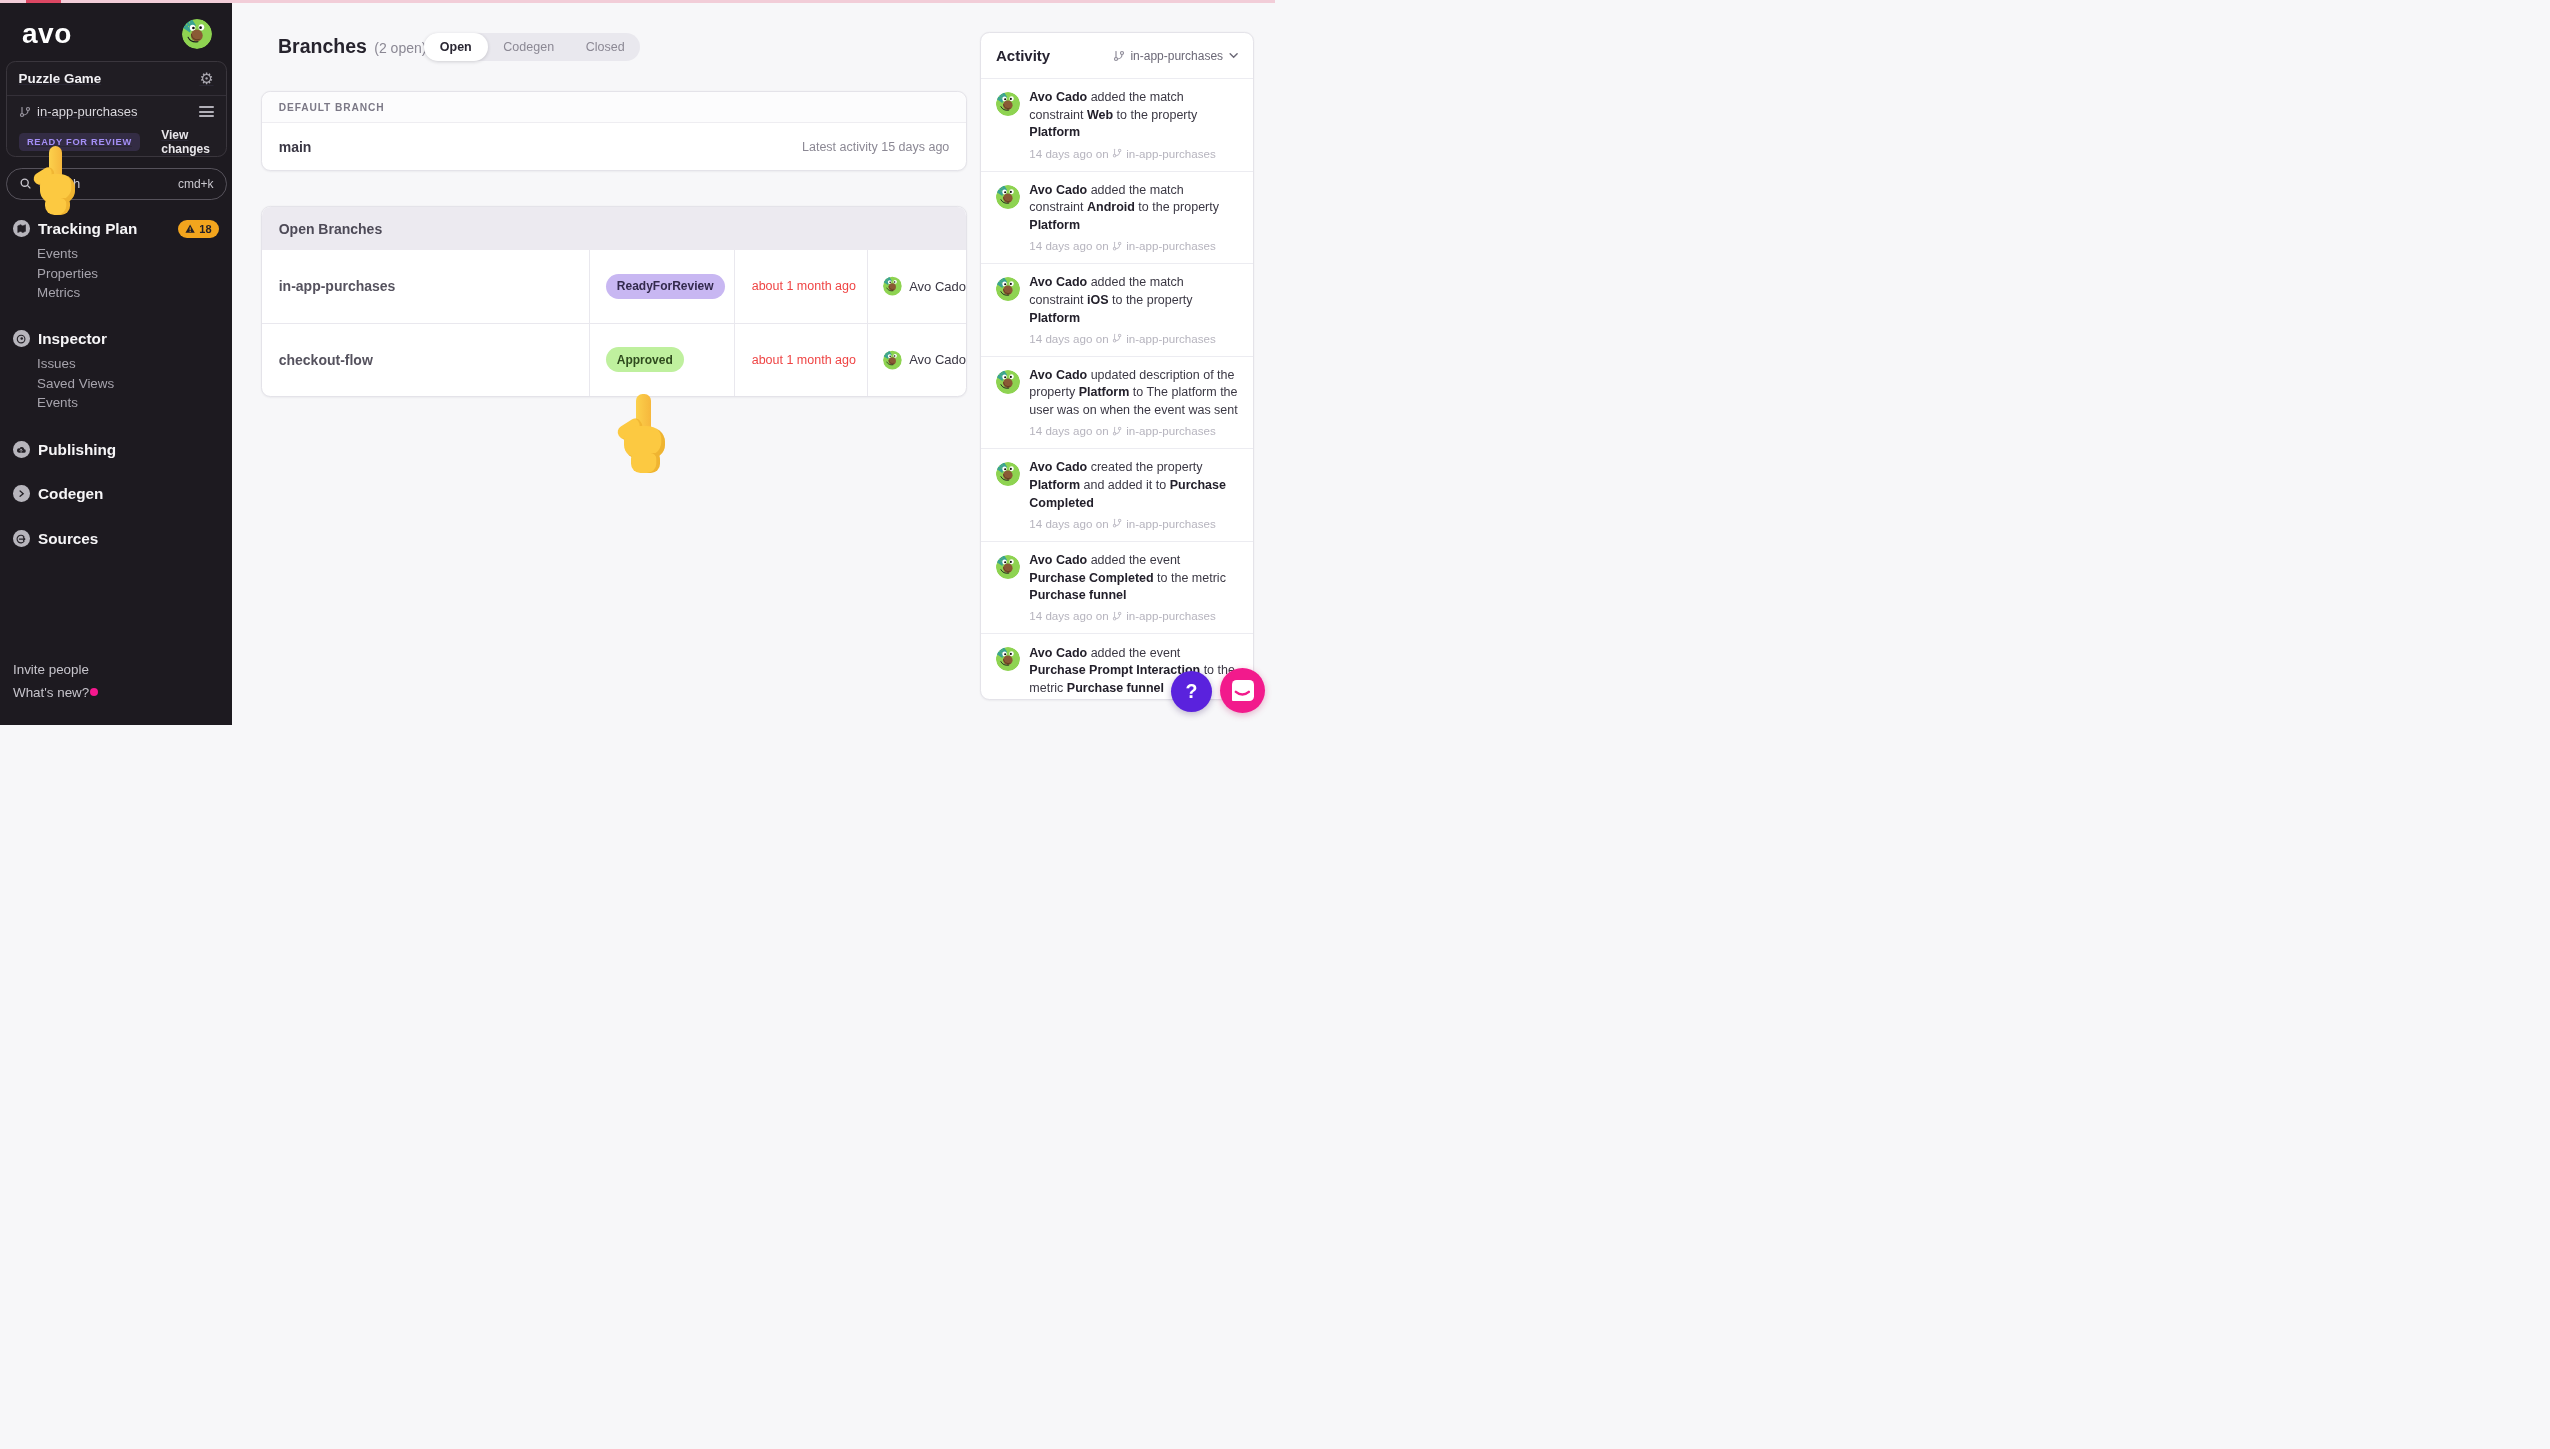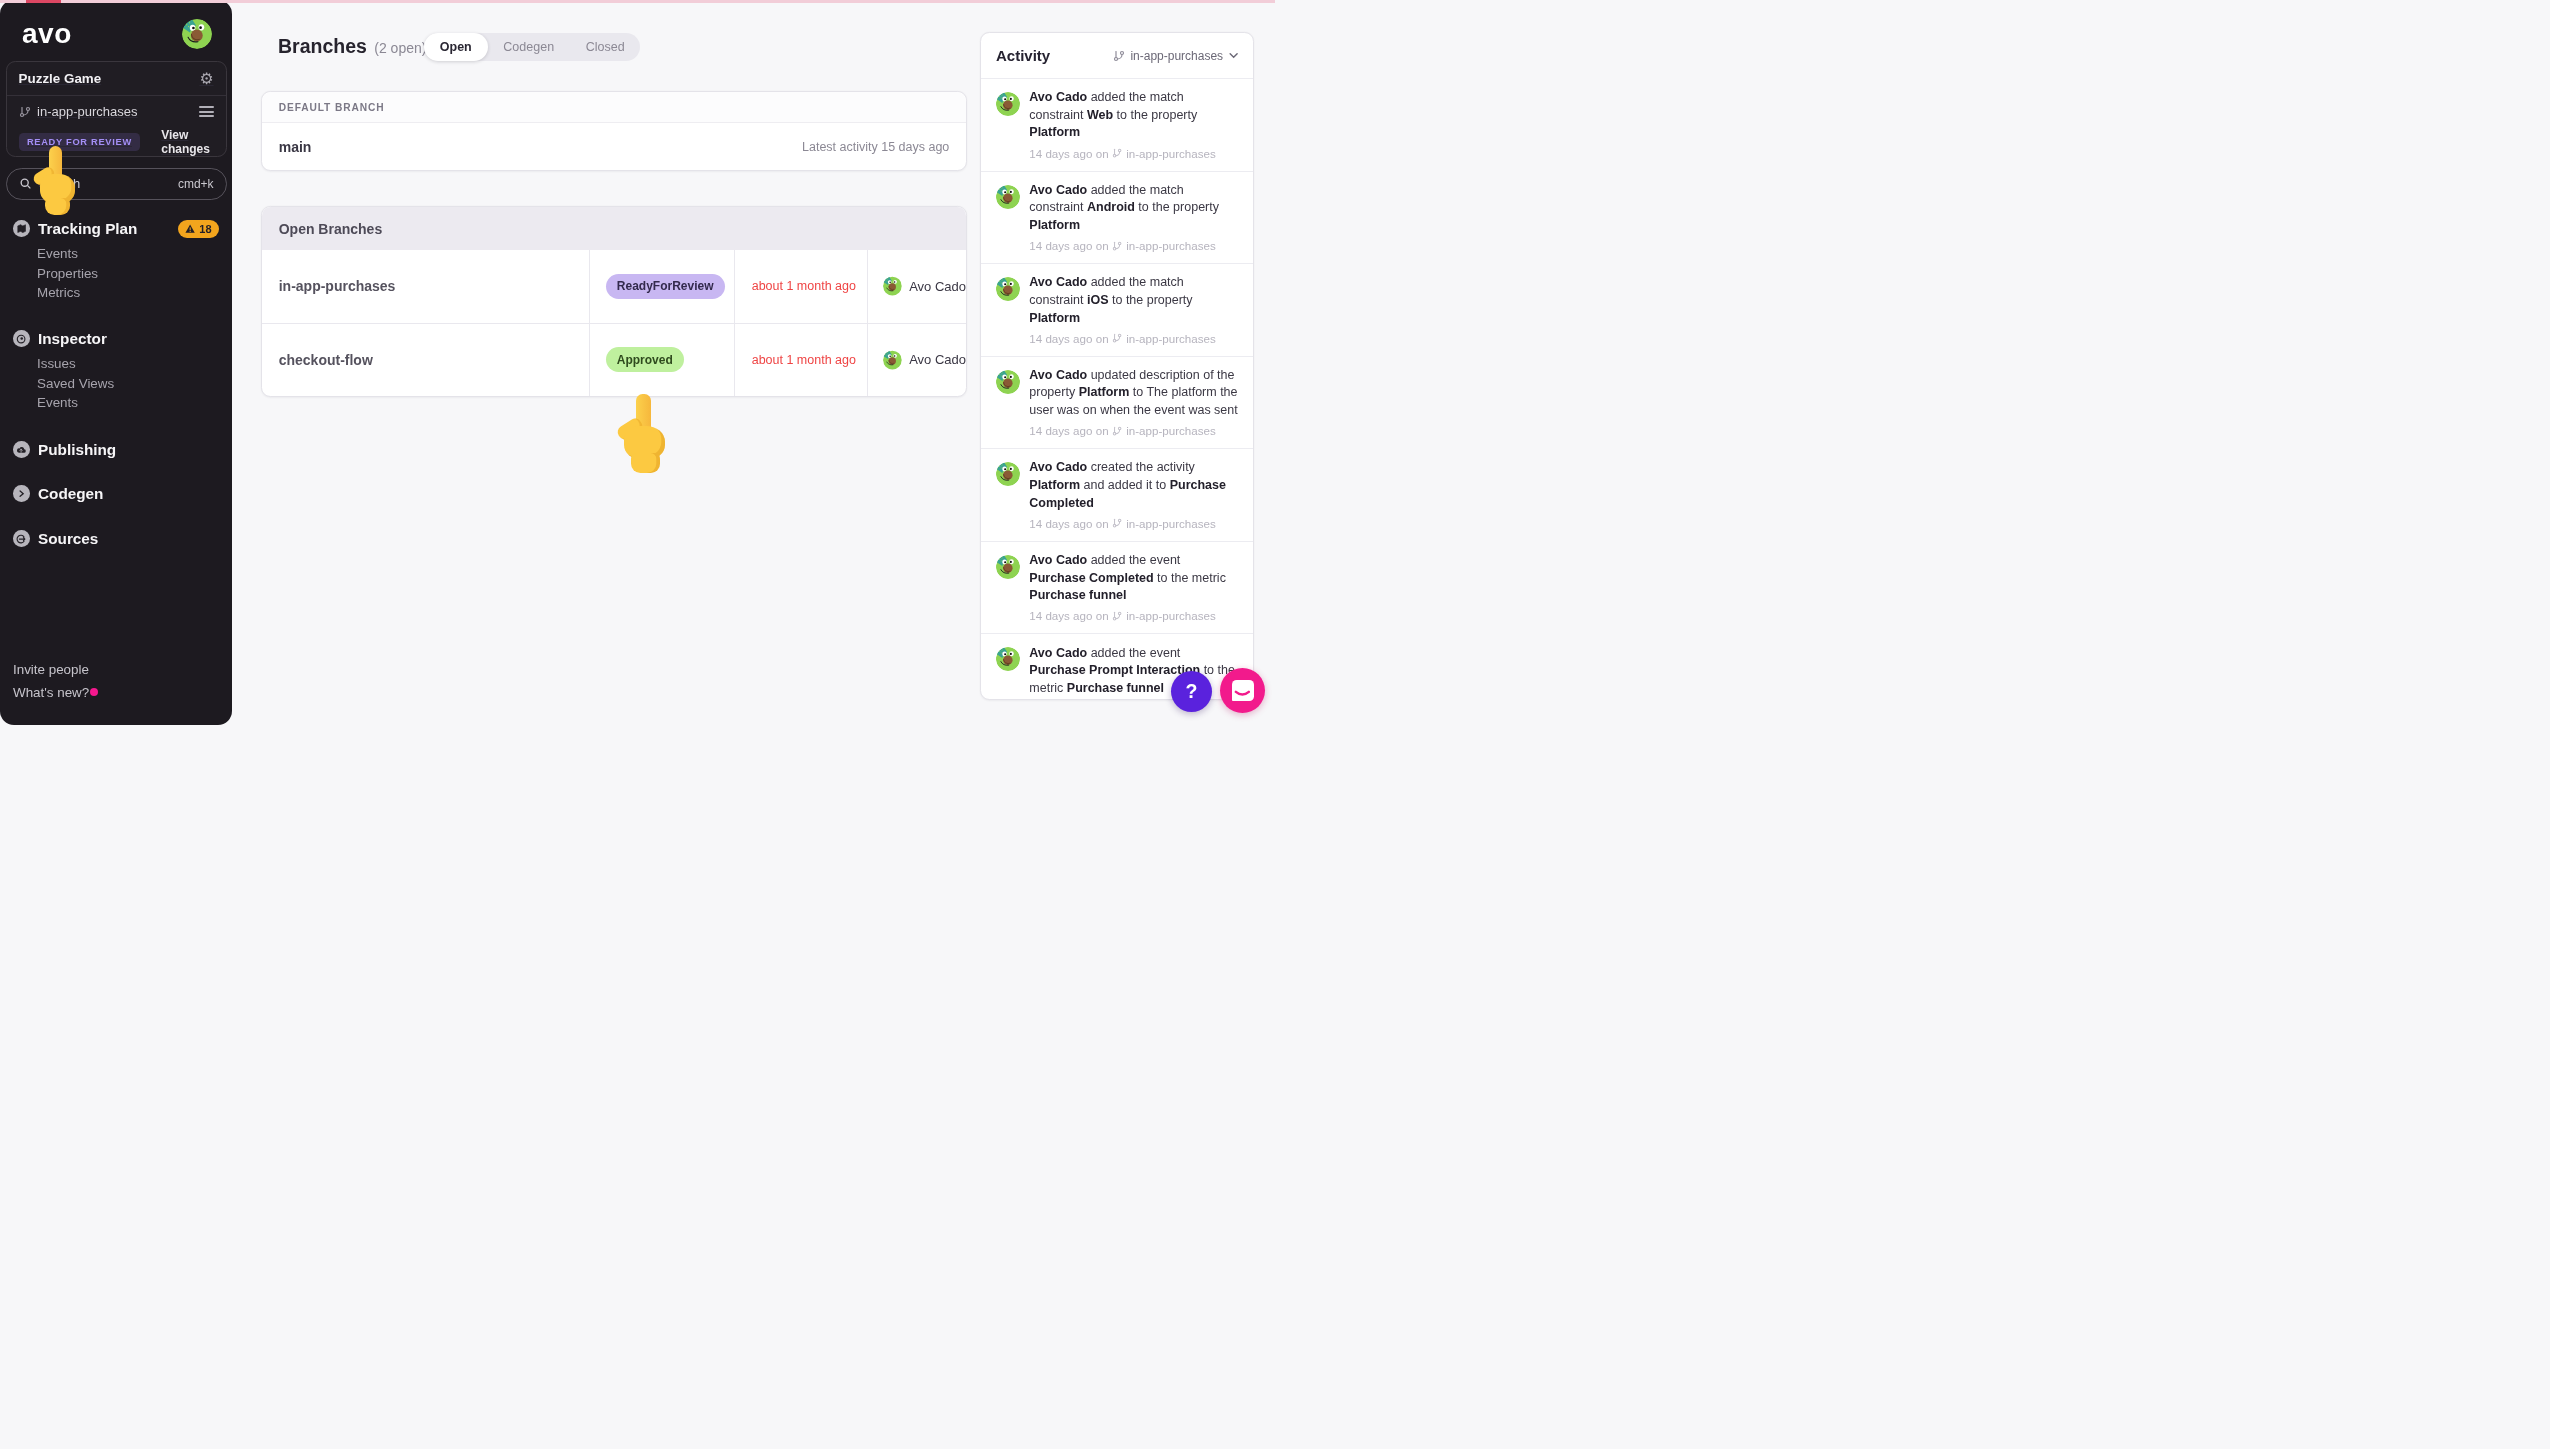--- a/index.html
+++ b/index.html
@@ -9,21 +9,21 @@
     background:#f7f7f9;
     position:relative;
     overflow:hidden;
     color:#2a2733;
   }
   
   .topbar { position:absolute; top:0; left:0; width:1275px; height:2.8px; background:#f2cdd8; z-index:60; }
   .topbar .seg { position:absolute; left:26px; top:0; width:35px; height:2.8px; background:#dd4763; }
 
   
-  .sidebar { position:absolute; left:0; top:0; width:232px; height:725px; background:#1d1a20; z-index:10;border-radius:14px; }
+  .sidebar { position:absolute; left:0; top:0; width:232px; height:725px; background:#1d1a20; z-index:10; }
   .sb-head { position:absolute; top:13px; left:22px; right:20.4px; height:41px; display:flex; align-items:center; justify-content:space-between; }
   .logo { color:#ffffff; font-size:28px; font-weight:800; letter-spacing:0.5px; line-height:1; }
   .avatar { border-radius:50%; display:block; }
   .ws-card { position:absolute; top:61px; left:5.6px; width:221px; height:96px; border:0.9px solid #3a363d; border-radius:9.3px; background:#201d23;text-decoration:underline; }
   .ws-row1 { height:34px; display:flex; align-items:center; justify-content:space-between; padding:0 12px; border-bottom:0.9px solid #343038; }
   .ws-name { color:#f2f1f4; font-size:13.4px; font-weight:700; }
   .gear { color:#aaa8b0; font-size:15.8px; line-height:1; cursor:pointer; }
   .ws-row2 { height:31.5px; display:flex; align-items:center; padding:0 12px; gap:6.5px; }
   .ws-branch { color:#d9d7dd; font-size:13px; flex:1; white-space:nowrap; overflow:hidden; }
   .burger { width:15px; }
@@ -398,21 +398,21 @@
             <span>in-app-purchases</span>
           </div>
         </div>
       </div>
 
       <div class="act-item">
         <svg class="avatar" width="24" height="24" viewBox="0 0 32 32">
           <use href="#avocado"></use>
         </svg>
         <div>
-          <div class="act-text"><b>Avo Cado</b><span> created the activity </span><b>Platform</b><span> and added it to </span><b>Purchase Completed</b></div>
+          <div class="act-text"><b>Avo Cado</b><span> created the property </span><b>Platform</b><span> and added it to </span><b>Purchase Completed</b></div>
           <div class="act-meta">
             <span>14 days ago on</span>
             <svg class="bicon" width="10.2" height="10.2" viewBox="0 0 24 24">
               <use href="#git-branch"></use>
             </svg>
             <span>in-app-purchases</span>
           </div>
         </div>
       </div>
 

